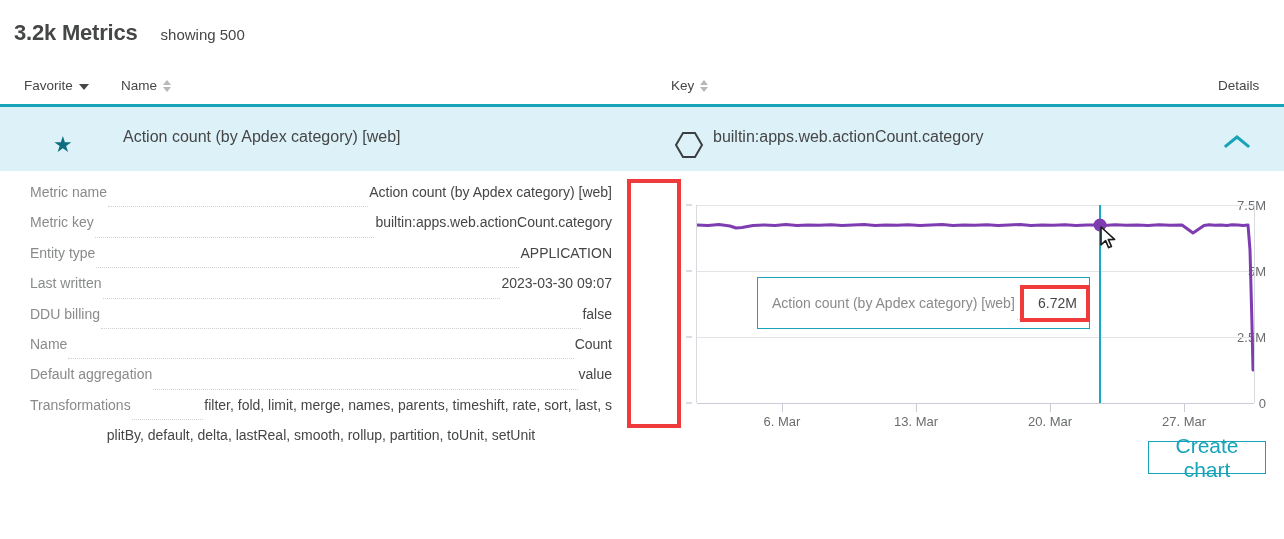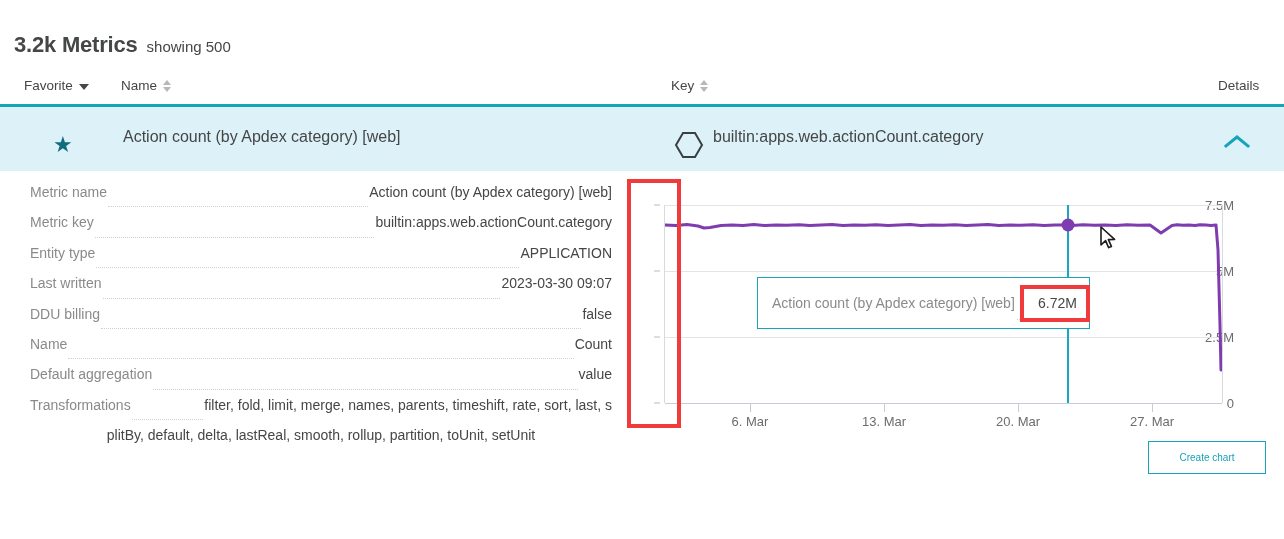--- a/index.html
+++ b/index.html
@@ -14,24 +14,24 @@
     overflow: hidden;
     font-family: "Liberation Sans", sans-serif;
     color: #454646;
     -webkit-font-smoothing: antialiased;
   }
 
   
   #page-header {
     position: absolute;
     left: 14px;
-    top: 32px;
+    top: 20px;
     display: flex;
     align-items: baseline;
-    gap: 9px;
+    gap: 23px;
   }
   #page-header .title {
     font-size: 22px;
     font-weight: bold;
     color: #454646;
     letter-spacing: -0.2px;
   }
   #page-header .subtitle {
     font-size: 15px;
     color: #454646;
@@ -171,21 +171,21 @@
     display: block;
     text-align: center;
     padding-right: 0px;
     color: #454646;
     height: 30.4px;
   }
 
   
   #chart-panel {
     position: absolute;
-    left: 584px;
+    left: 616px;
     top: 176px;
     width: 664px;
     height: 260px;
   }
   #plot-area {
     position: absolute;
     left: 80px;   
     top: 29px;    
     width: 557px; 
     height: 198px;
@@ -303,21 +303,21 @@
   
   #create-chart-button {
     position: absolute;
     left: 1148px;
     top: 441px;
     width: 118px;
     height: 33px;
     border: 1px solid #17a3b8;
     background: #ffffff;
     color: #17a3b8;
-    font-size: 10px;
+    font-size: 21px;
     font-family: "Liberation Sans", sans-serif;
     cursor: pointer;
     display: flex;
     align-items: center;
     justify-content: center;
     box-sizing: border-box;
   }
 
   
   #mouse-cursor {

